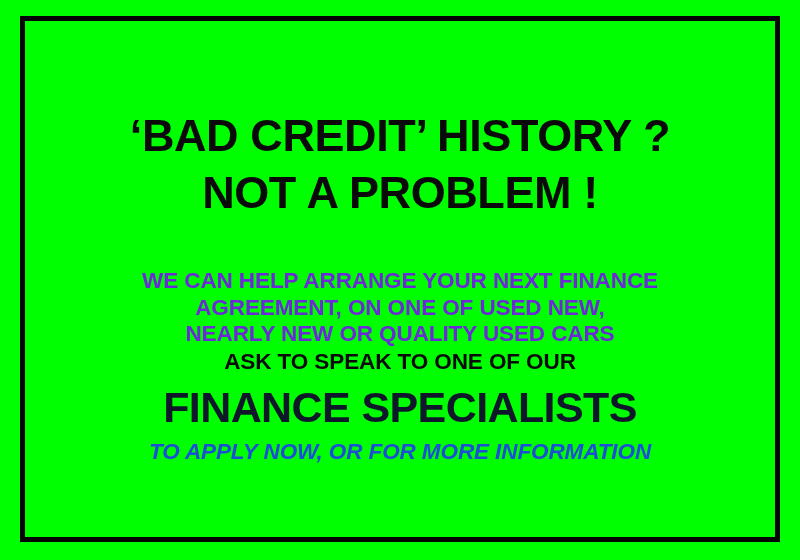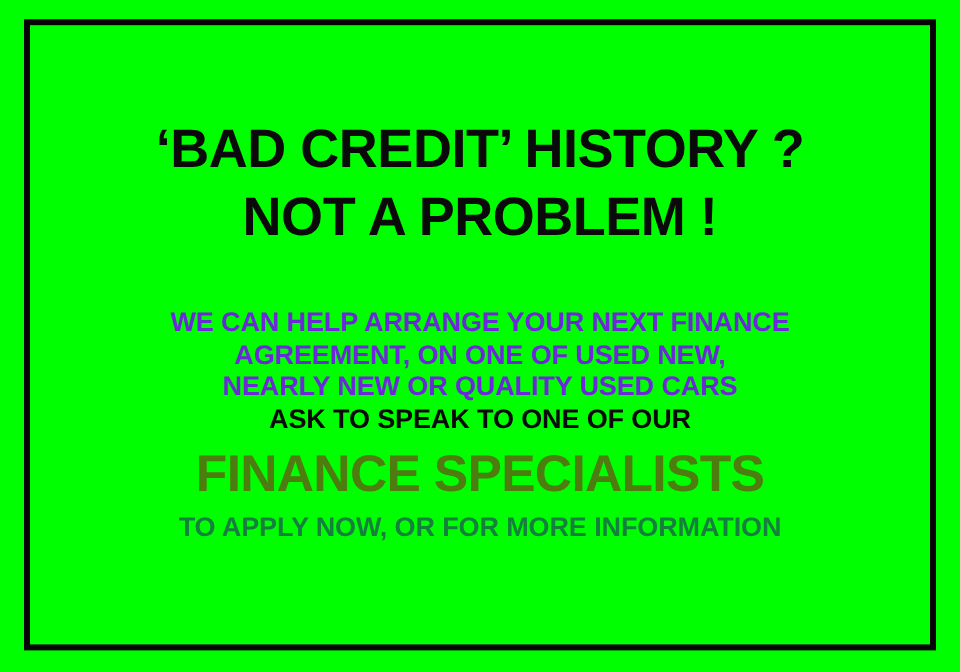--- a/index.html
+++ b/index.html
@@ -31,21 +31,21 @@
     width: 760px;
     height: 526px;
     border: 5px solid #050505;
     box-sizing: border-box;
     background: #00FF00;
   }
 
   #content {
     position: absolute;
     left: 0;
-    top: 0;
+    top: 12px;
     width: 100%;
     height: 100%;
     box-sizing: border-box;
     padding: 0 26px;
     text-align: center;
     color: #0a0a0a;
   }
 
   .headline {
     font-size: 45px;
@@ -81,31 +81,32 @@
     color: #0a0a0a;
   }
 
   .cta-emphasis {
     font-size: 43px;
     font-weight: bold;
     line-height: 1.12;
     letter-spacing: -0.6px;
     white-space: nowrap;
     margin-top: 8px;
-    color: #4d7c0f;
+    color: #0f172a;
   }
 
   .cta-footer {
     font-size: 22.5px;
     font-weight: bold;
     line-height: 1.2;
     letter-spacing: -0.1px;
     white-space: nowrap;
     margin-top: 7px;
-    color: #15803d;
+    color: #1d4ed8;
+    font-style: italic;
   }
 </style>
 </head>
 <body>
 
 <div id="poster">
 
   <div id="frame">
 
     <div id="content">

